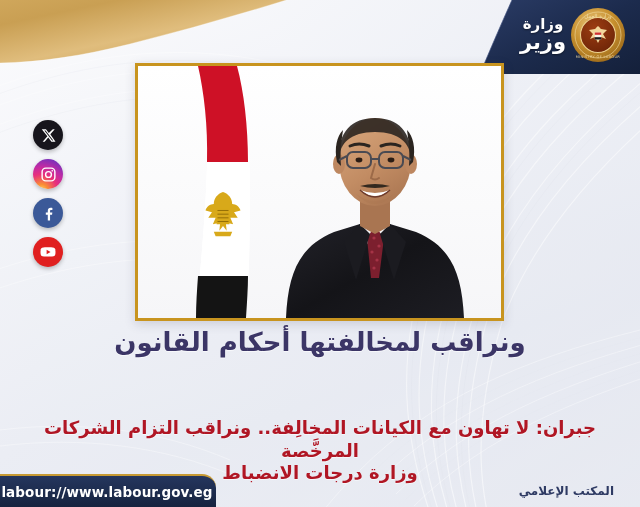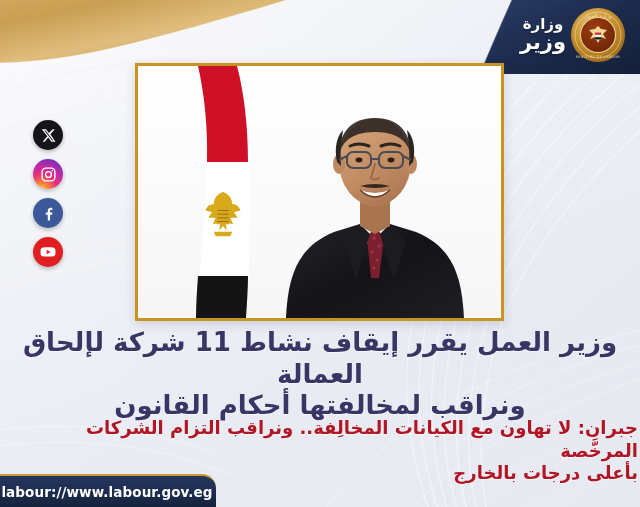--- a/index.html
+++ b/index.html
@@ -106,20 +106,21 @@
   }
   .headline .hl {
     display:block;
     font-size:26px;
     letter-spacing:-.2px;
     text-shadow:0 1px 0 rgba(255,255,255,.6);
   }
   .subline {
     position:absolute;
     left:0; right:0; top:417px;
+    text-align:center;
     direction:rtl;
     color:#b01624;
     font-weight:bold;
     line-height:1.26;
     padding:0 2px;
   }
   .subline .sl {
     display:block;
     font-size:18px;
     text-shadow:0 1px 0 rgba(255,255,255,.55);
@@ -401,28 +402,28 @@
 
         <path d="M222,124 Q237,136 252,124 Q237,130 222,124 Z" fill="#ffffff"></path>
         <path d="M222,124 Q237,138 252,124" stroke="#6d3b2c" stroke-width="1.4" fill="none"></path>
 
         <path d="M218,128 Q237,148 256,128 Q237,142 218,128 Z" fill="#a97551" opacity="0.35"></path>
       </svg>
     </div>
   </div>
 
   <div class="headline">
-    <span class="hl">وزير العمل يقرر إيقاف نشاط 11 شركة لإلحاق العمالة</span>
     <span class="hl">ونراقب لمخالفتها أحكام القانون</span>
   </div>
 
   <div class="subline">
     <span class="sl">جبران: لا تهاون مع الكيانات المخالِفة.. ونراقب التزام الشركات المرخَّصة</span>
-    <span class="sl">بأعلى درجات بالخارج</span>
+    <span class="sl">وزارة درجات الانضباط</span>
   </div>
 
   <div class="bottom-zone">
     <div class="url-pill">
       <span class="url-text">labour://www.labour.gov.eg</span>
     </div>
+    <div class="media-office">المكتب الإعلامي</div>
   </div>
 
 </div>
 
 </body></html>

